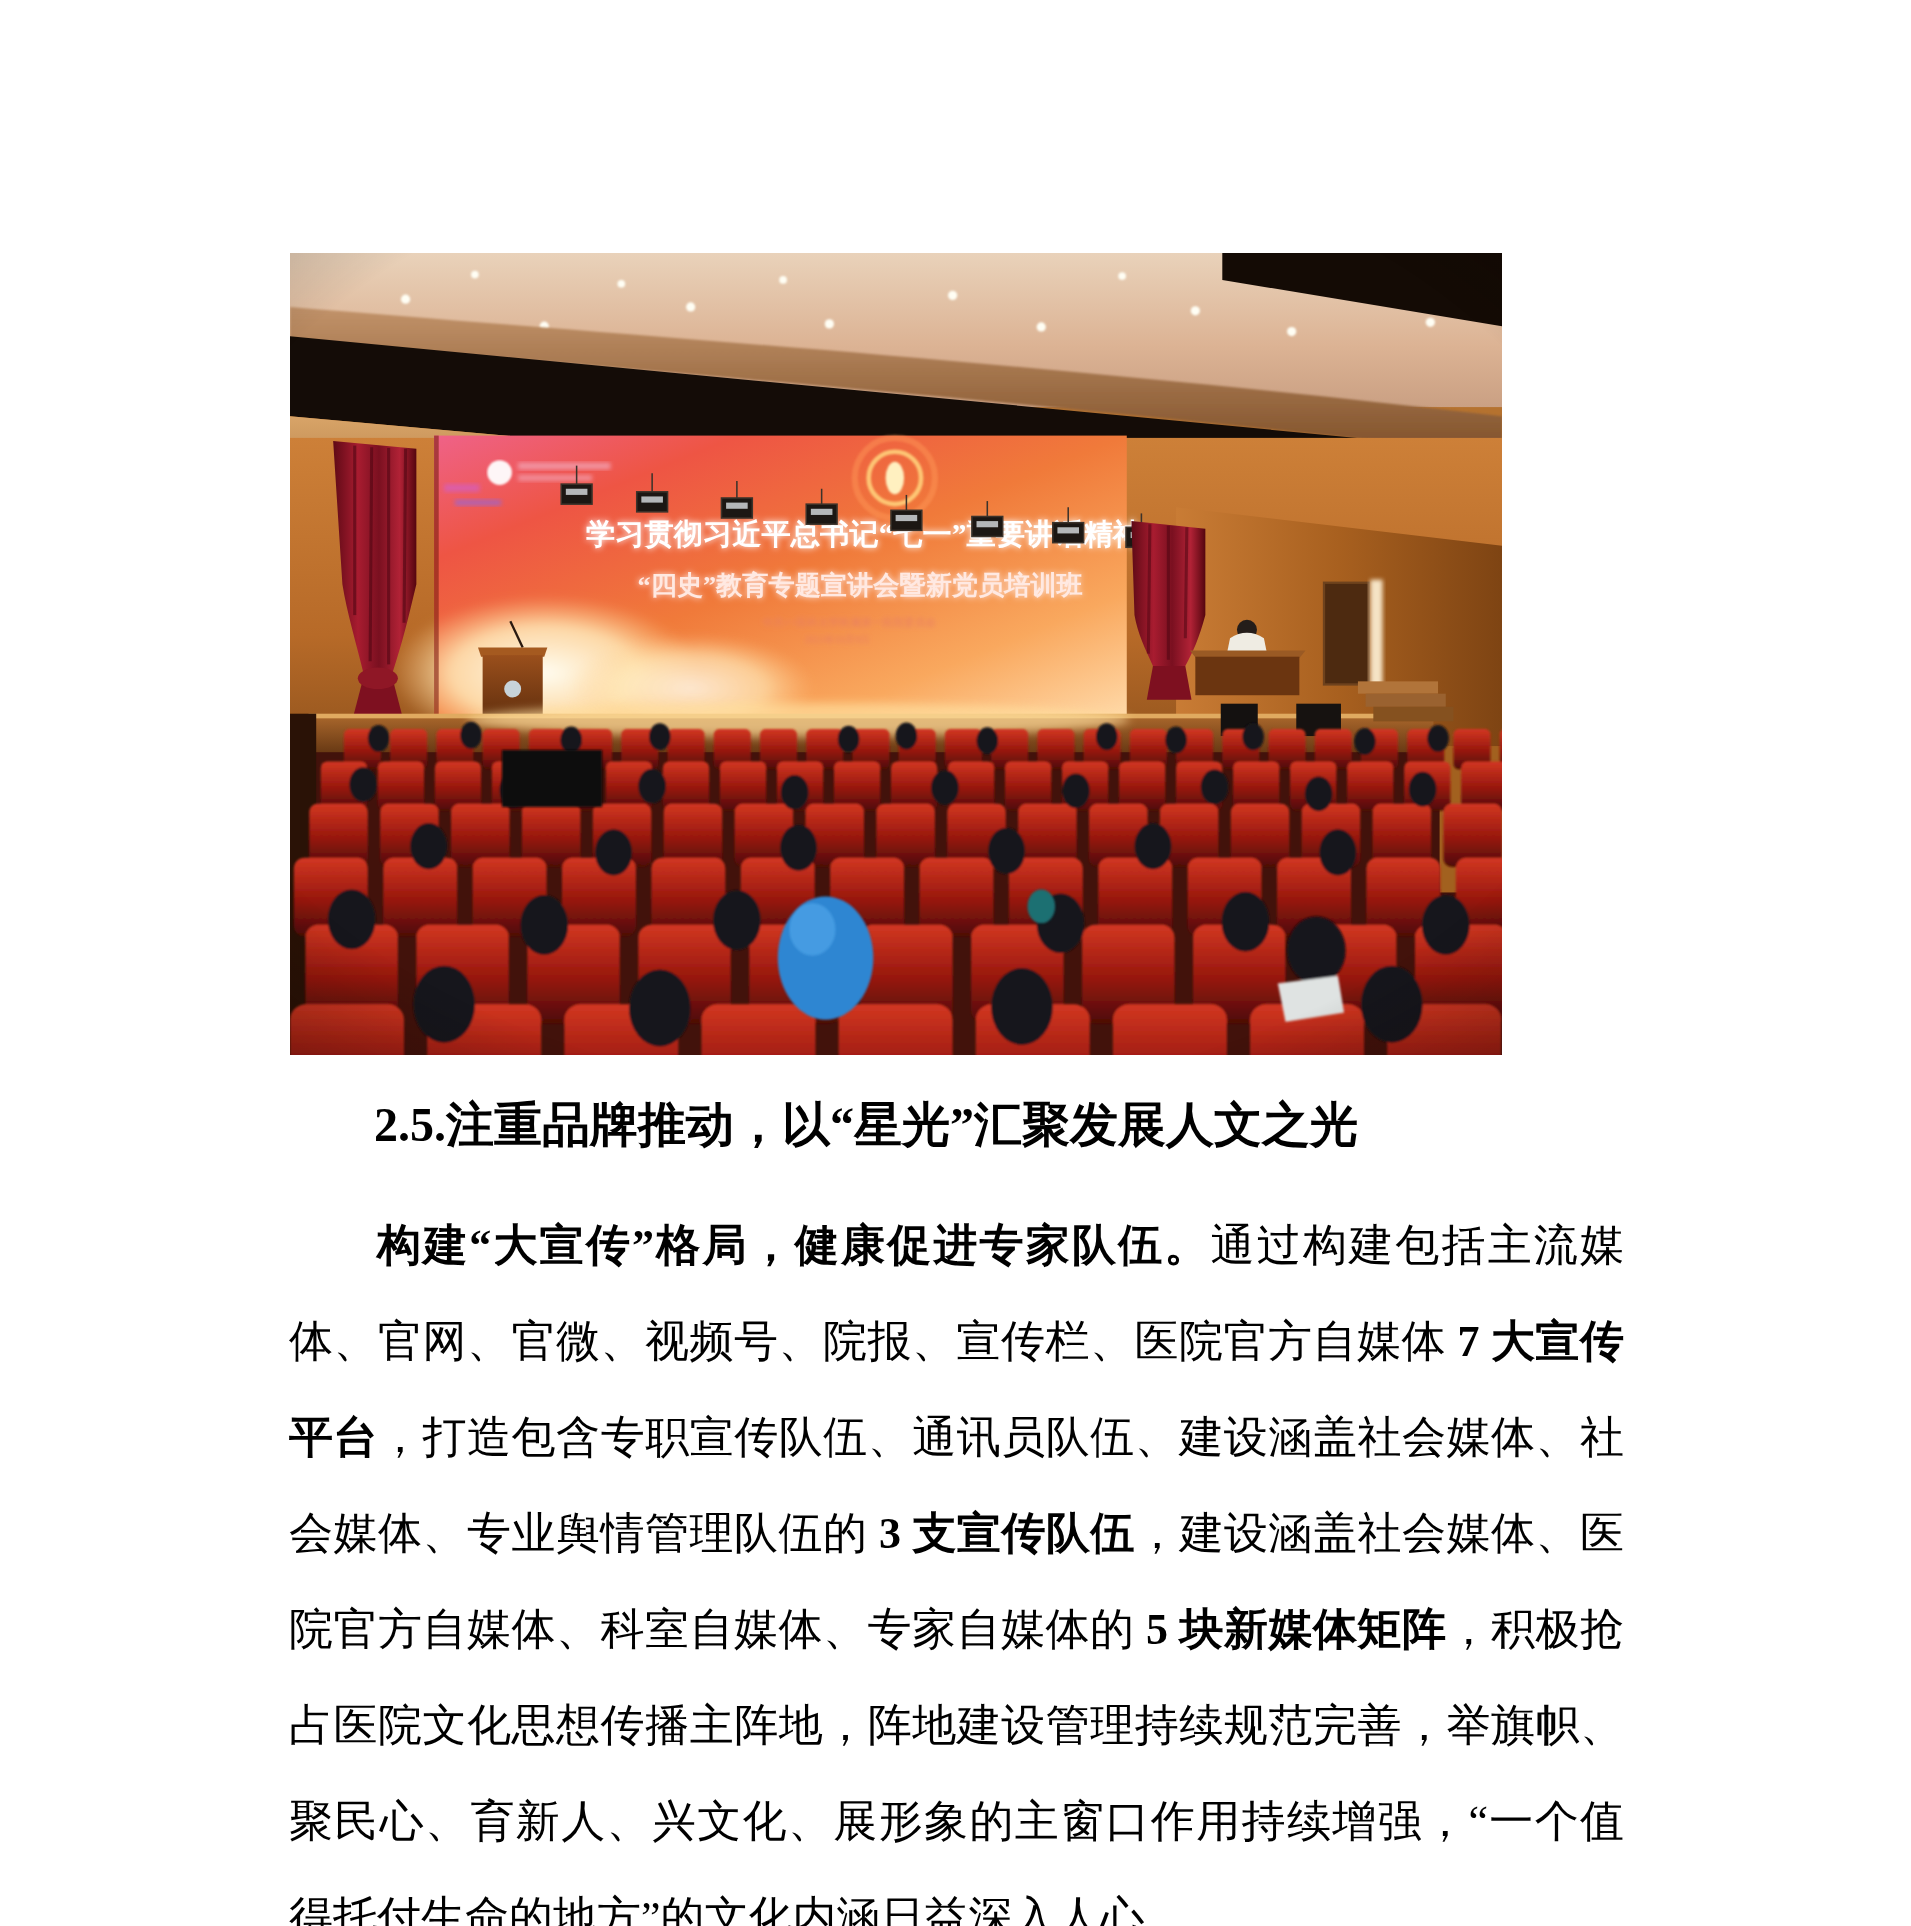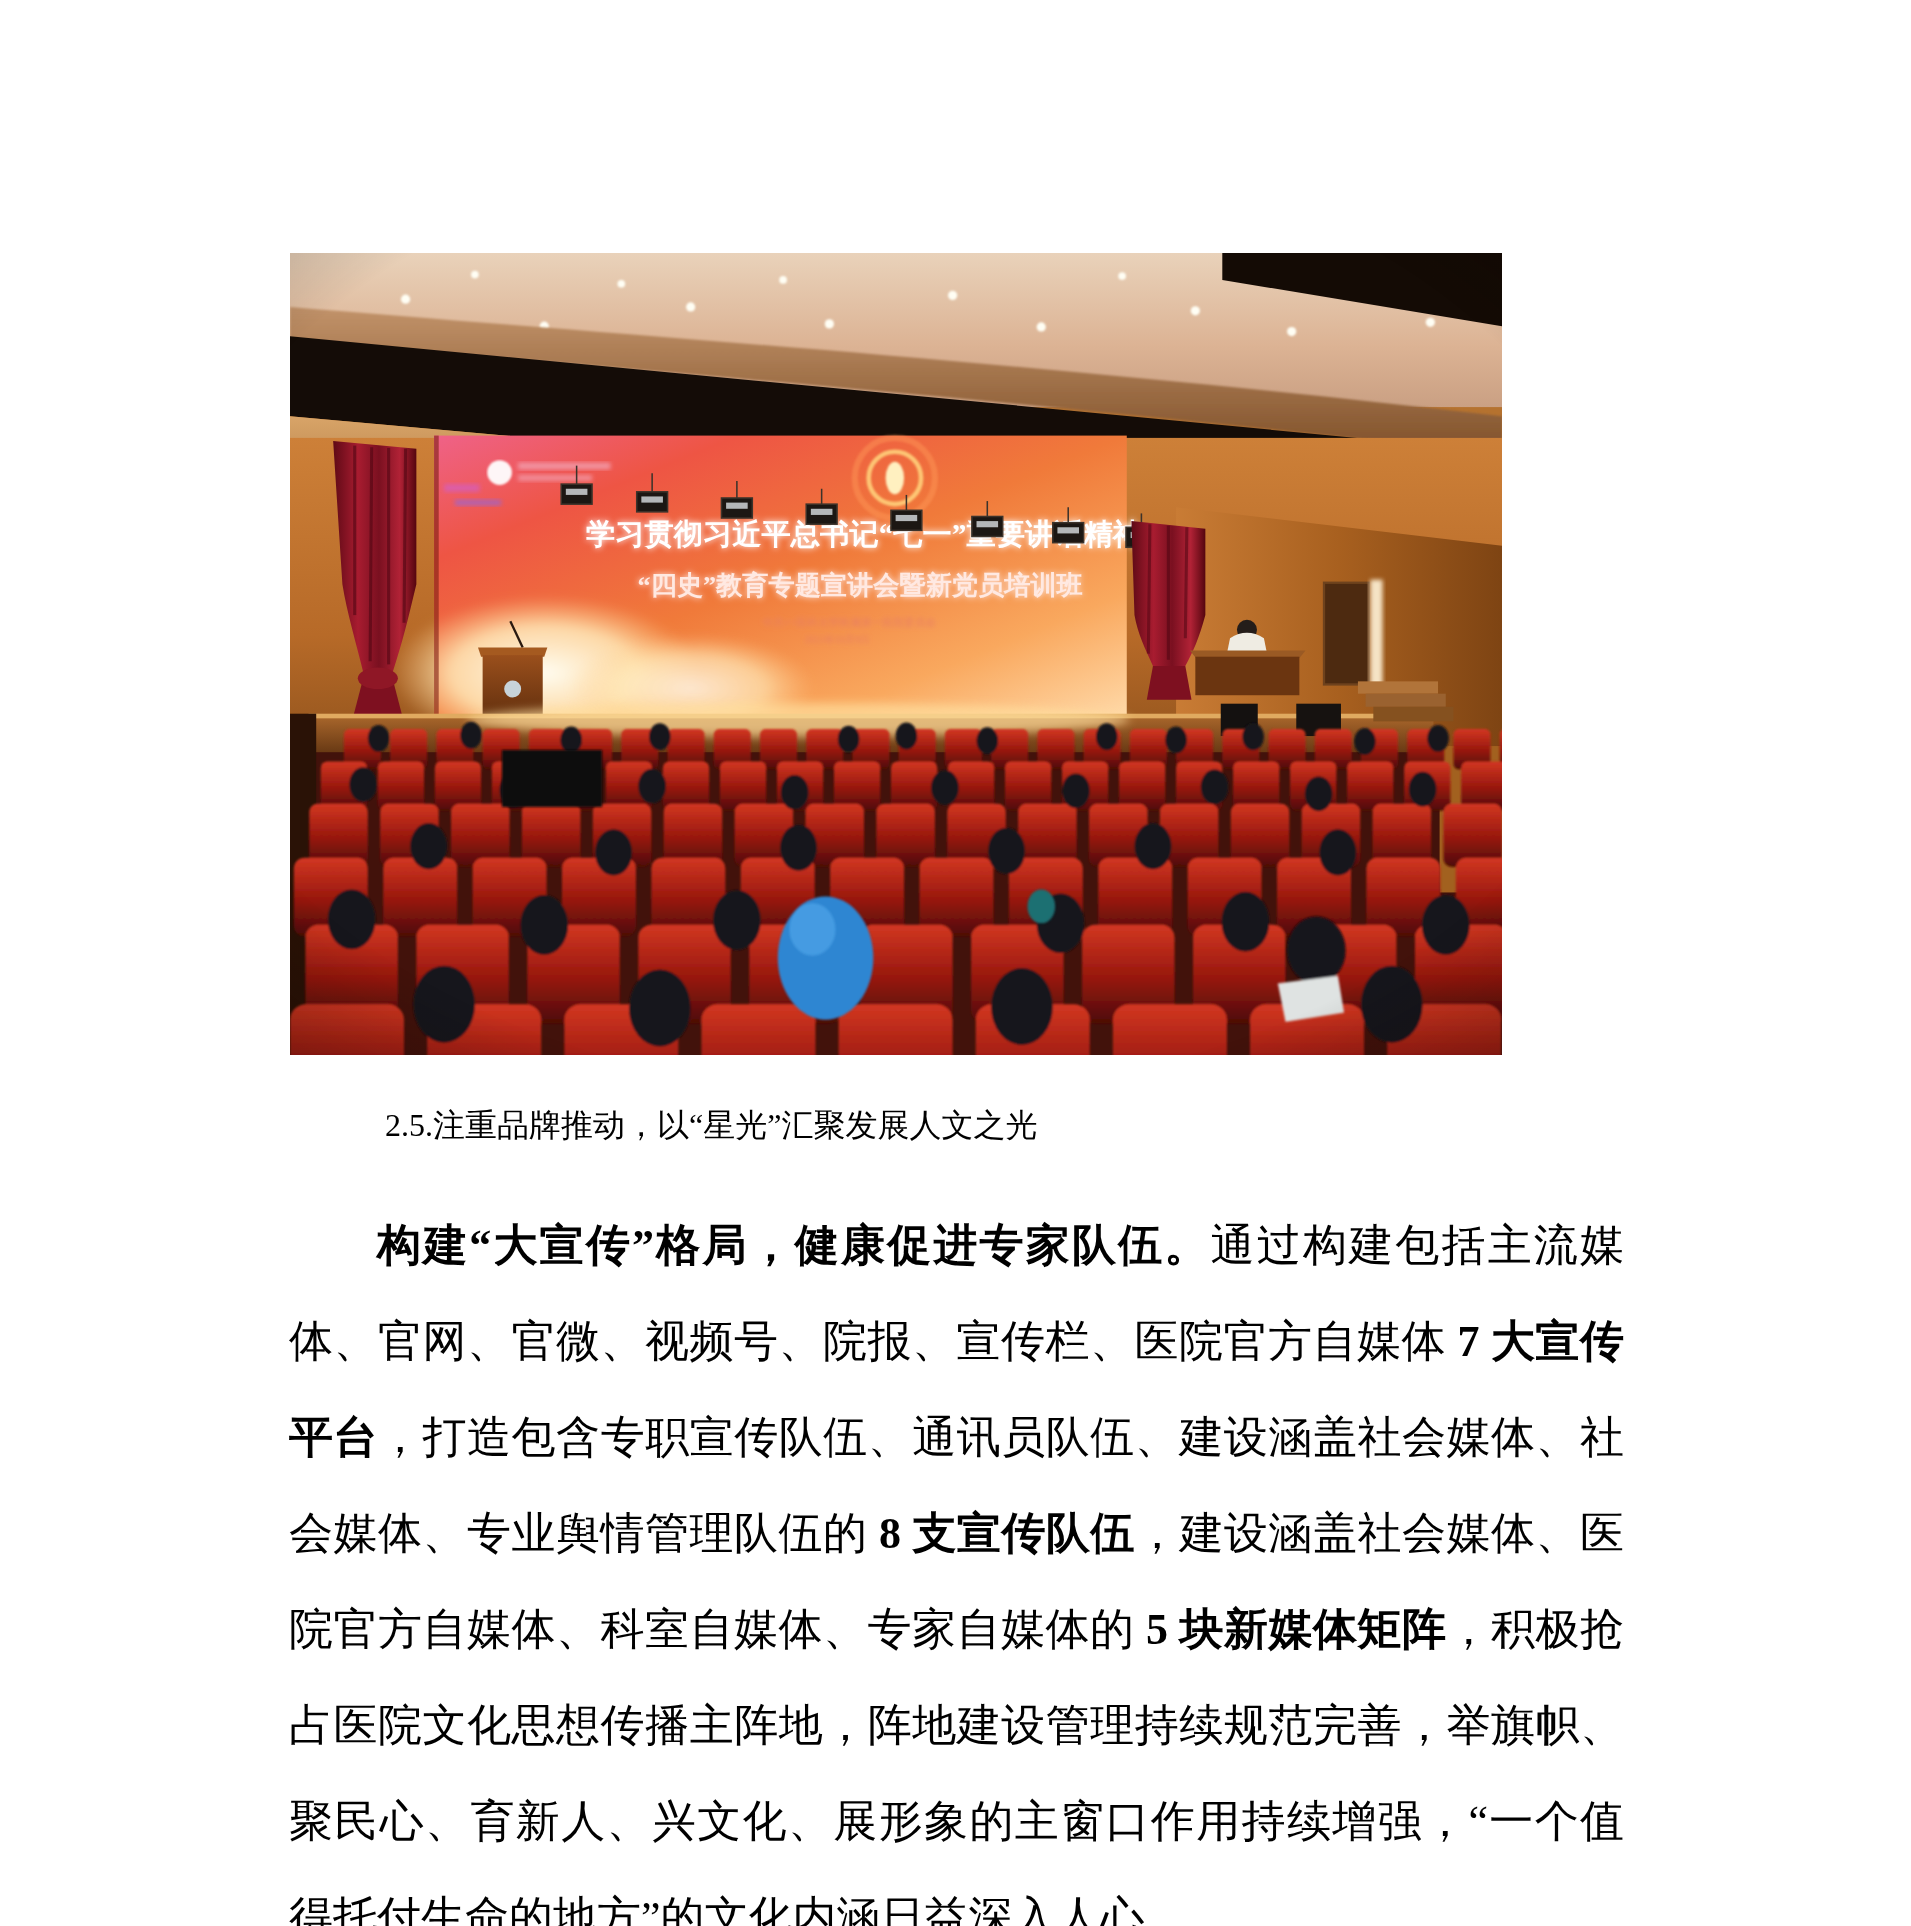--- a/index.html
+++ b/index.html
@@ -11,22 +11,22 @@
     font-family:"Liberation Serif","DejaVu Serif",serif;
     color:#000;
   }
   .photo{
     position:absolute;left:290px;top:253px;
     width:1212px;height:802px;margin:0;padding:0;
     overflow:hidden;background:#b5722f;
   }
   .photo svg{display:block;width:100%;height:100%;}
   .heading{
-    position:absolute;left:296px;top:1077px;width:1335px;margin:0;
-    font-size:32px;font-weight:normal;line-height:96px;
+    position:absolute;left:285px;top:1077px;width:1335px;margin:0;
+    font-size:48px;font-weight:bold;line-height:96px;
     text-indent:89px;white-space:nowrap;
   }
   .para{
     position:absolute;left:289px;width:1335px;margin:0;
     font-size:44px;line-height:96px;
     text-align:justify;text-justify:inter-character;
     text-indent:2em;
   }
   .para b{font-weight:bold;}
   .p1{top:1198px;}
@@ -412,16 +412,16 @@
           <polygon points="1282,948 1360,938 1368,986 1292,998" fill="#dfe3e2"></polygon>
         </g>
       </g>
 
       <rect x="0" y="0" width="1573" height="1041" fill="url(#gVign)"></rect>
     </svg>
   </figure>
 
   <h2 class="heading">2.5.注重品牌推动，以“星光”汇聚发展人文之光</h2>
 
-  <p class="para p1"><b>构建“大宣传”格局，健康促进专家队伍。</b><span>通过构建包括主流媒体、官网、官微、视频号、院报、宣传栏、医院官方自媒体 </span><b>7 大宣传平台</b><span>，打造包含专职宣传队伍、通讯员队伍、建设涵盖社会媒体、社会媒体、专业舆情管理队伍的 </span><b>8 支宣传队伍</b><span>，建设涵盖社会媒体、医院官方自媒体、科室自媒体、专家自媒体的 </span><b>5 块新媒体矩阵</b><span>，积极抢占医院文化思想传播主阵地，阵地建设管理持续规范完善，举旗帜、聚民心、育新人、兴文化、展形象的主窗口作用持续增强，“一个值得托付生命的地方”的文化内涵日益深入人心。</span></p>
+  <p class="para p1"><b>构建“大宣传”格局，健康促进专家队伍。</b><span>通过构建包括主流媒体、官网、官微、视频号、院报、宣传栏、医院官方自媒体 </span><b>7 大宣传平台</b><span>，打造包含专职宣传队伍、通讯员队伍、建设涵盖社会媒体、社会媒体、专业舆情管理队伍的 </span><b>3 支宣传队伍</b><span>，建设涵盖社会媒体、医院官方自媒体、科室自媒体、专家自媒体的 </span><b>5 块新媒体矩阵</b><span>，积极抢占医院文化思想传播主阵地，阵地建设管理持续规范完善，举旗帜、聚民心、育新人、兴文化、展形象的主窗口作用持续增强，“一个值得托付生命的地方”的文化内涵日益深入人心。</span></p>
 
 </div>
 
 
 </body></html>

